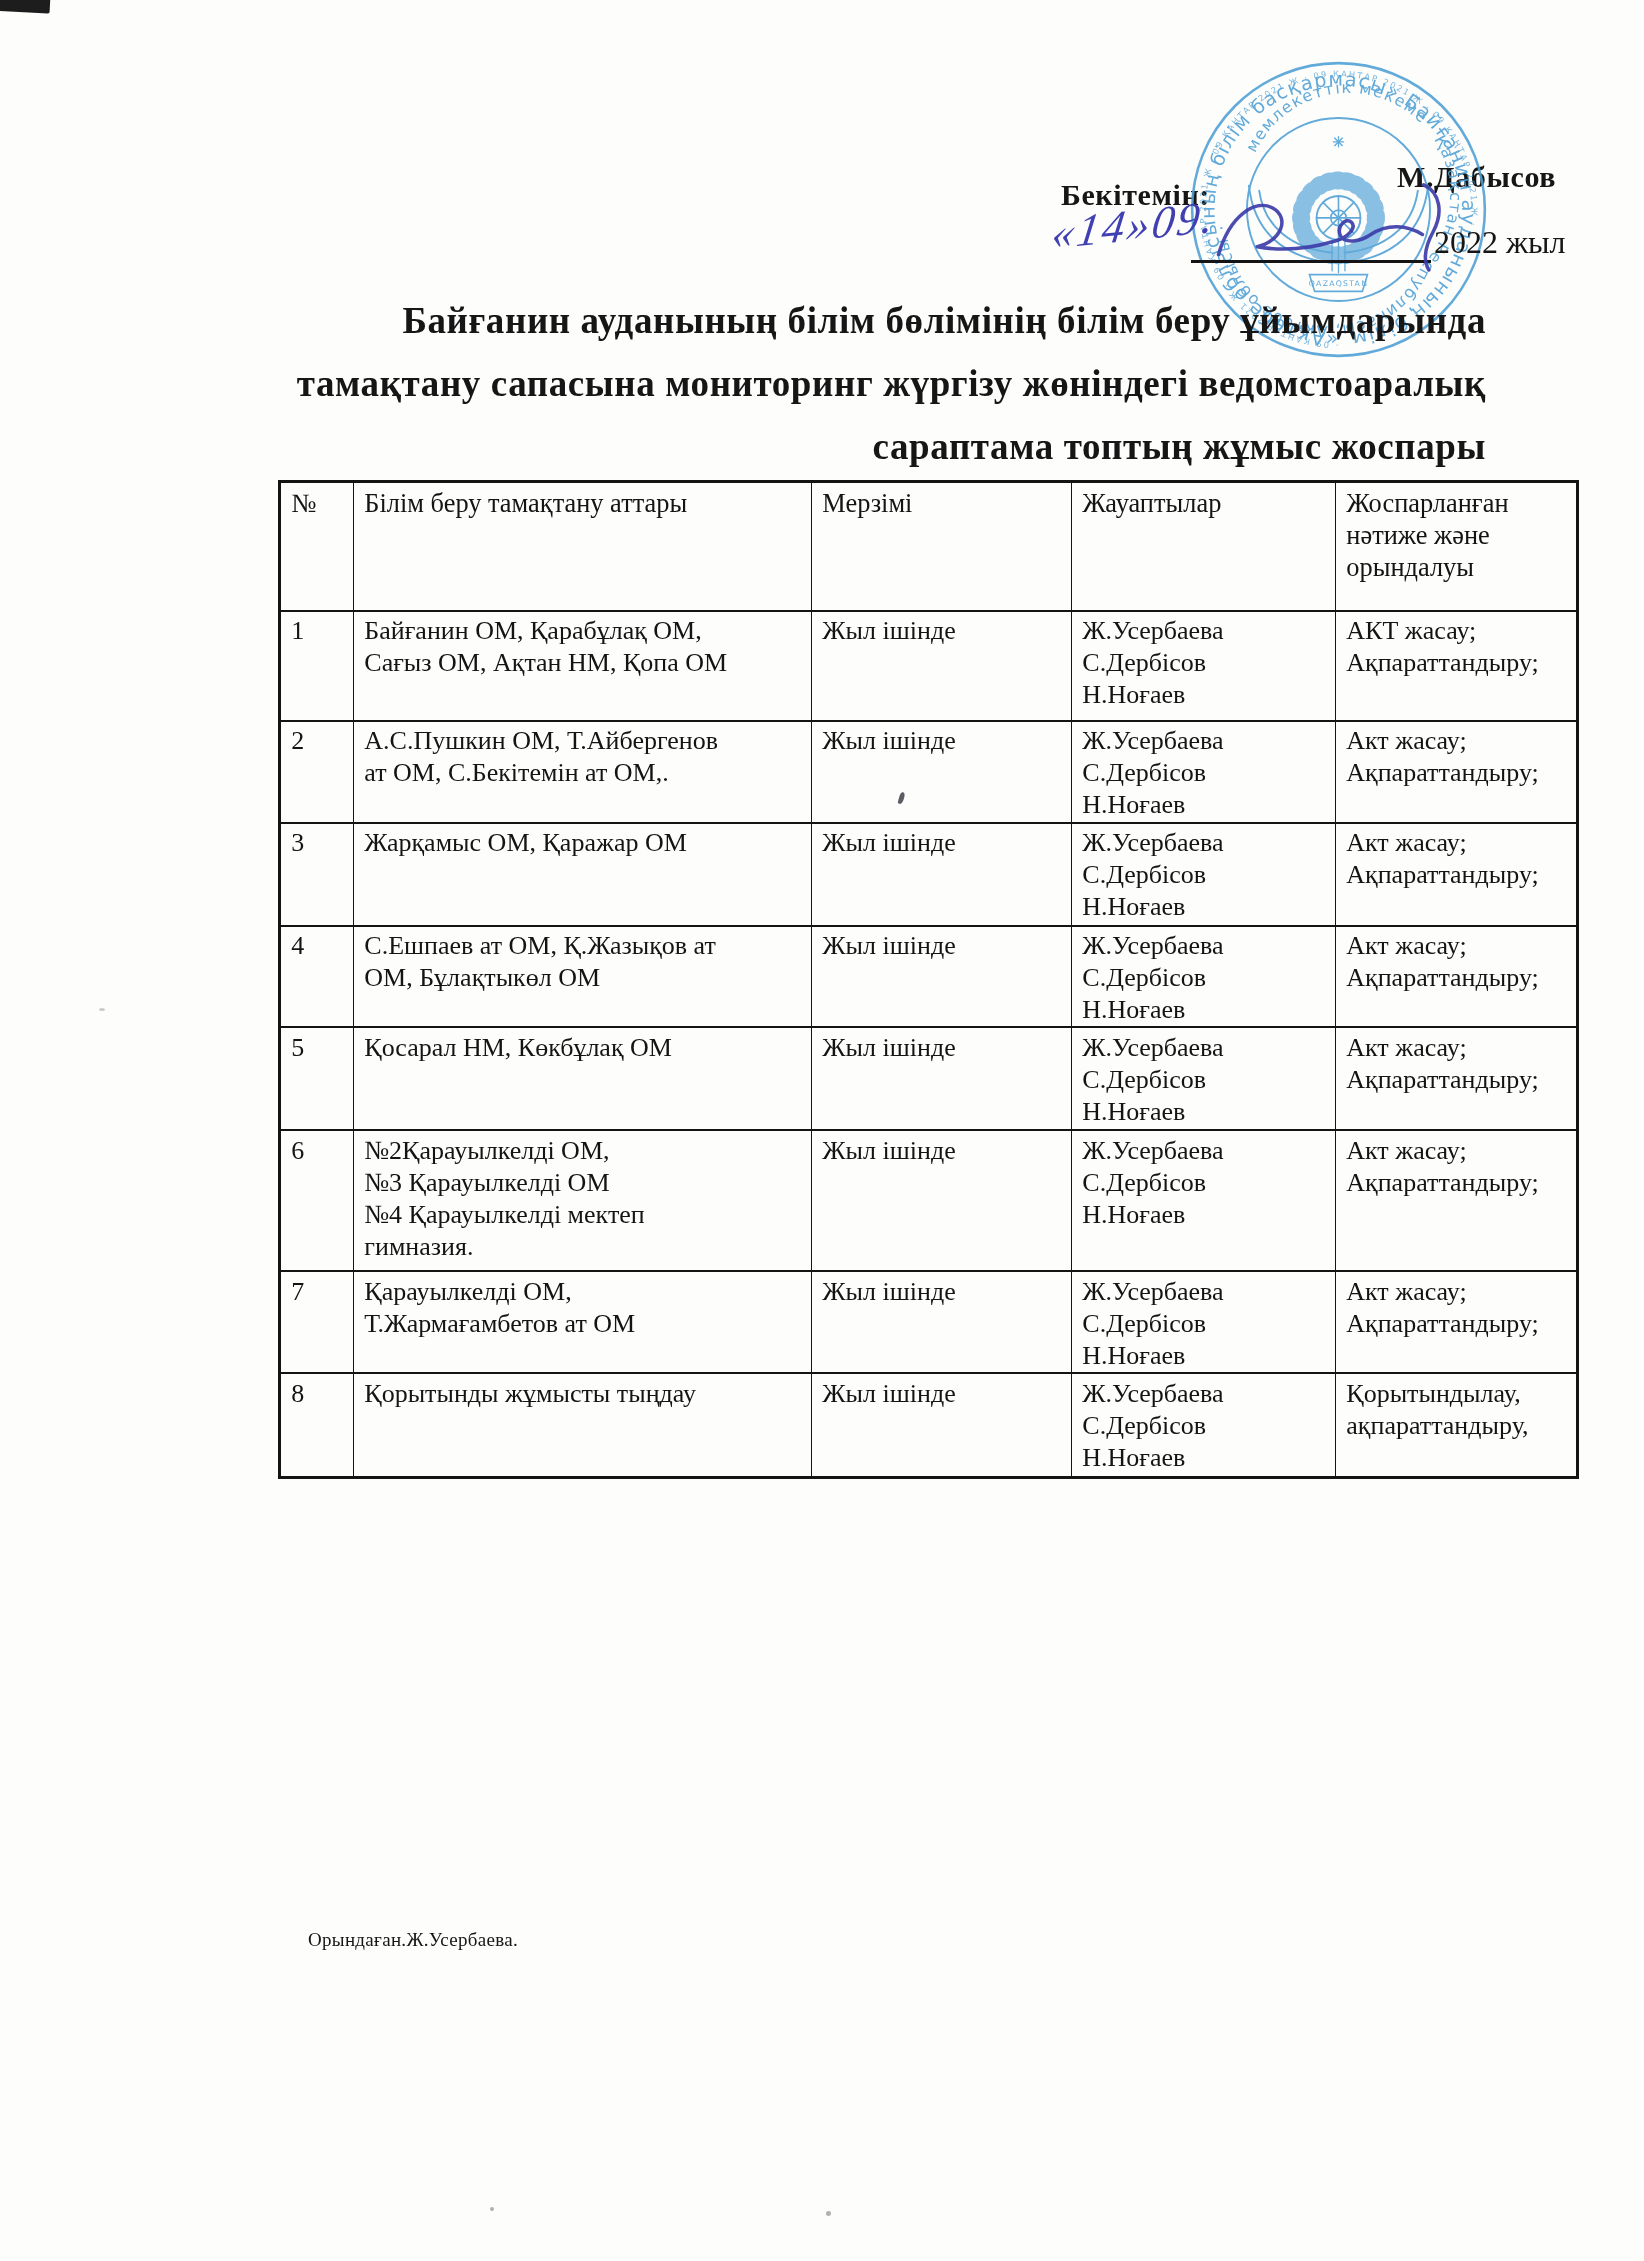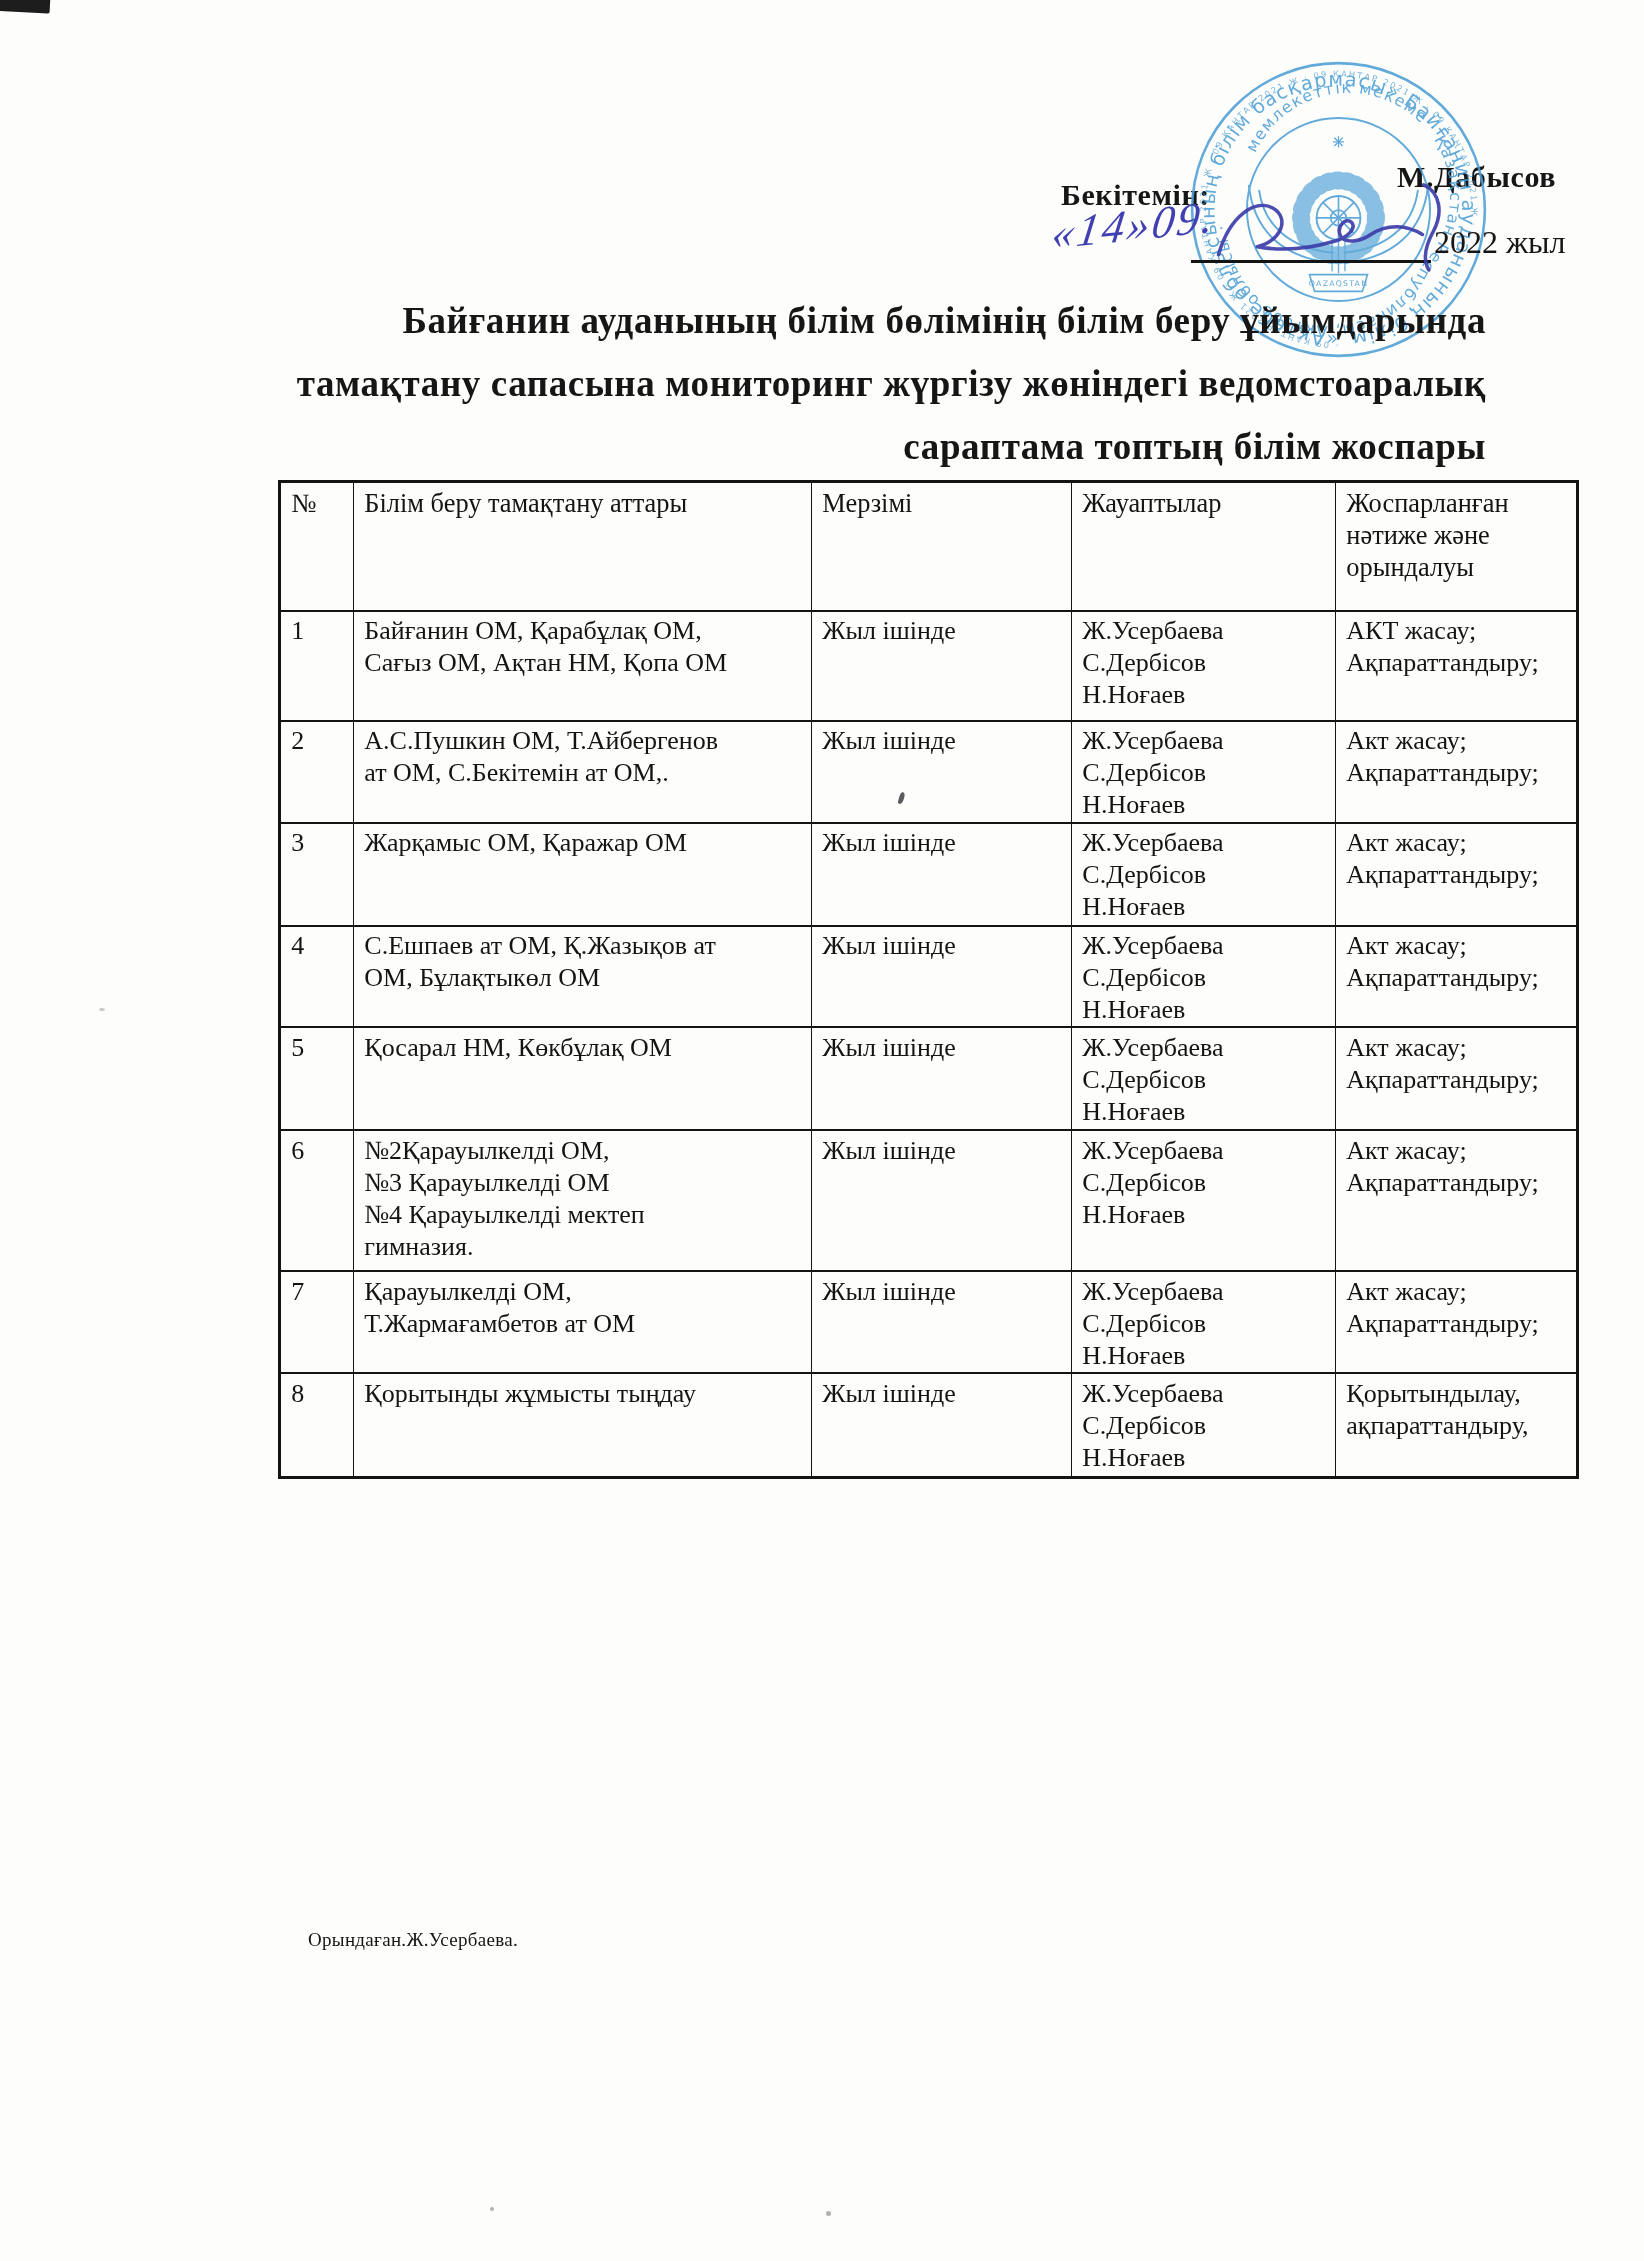--- a/index.html
+++ b/index.html
@@ -171,21 +171,21 @@
                C 240 100 252 84 244 76 C 236 68 220 82 227 97 C 234 110 258 106 274 95
                C 300 78 330 80 354 95"></path>
       <path d="M 356 18 C 382 30 386 62 371 90 C 358 114 354 134 364 150"></path>
     </g>
   </svg>
   <div class="year-line">2022 жыл</div>
 
   <div class="doc-title">
     <div class="t-line">Байғанин ауданының  білім бөлімінің  білім беру ұйымдарында</div>
     <div class="t-line">тамақтану сапасына мониторинг  жүргізу жөніндегі ведомстоаралық</div>
-    <div class="t-line">сараптама топтың  білім жоспары</div>
+    <div class="t-line">сараптама топтың  жұмыс жоспары</div>
   </div>
 
   <table class="plan">
     <colgroup>
       <col style="width:74px">
         <col style="width:458px">
         <col style="width:260px">
       <col style="width:264px">
         <col style="width:242px">
     </colgroup>

